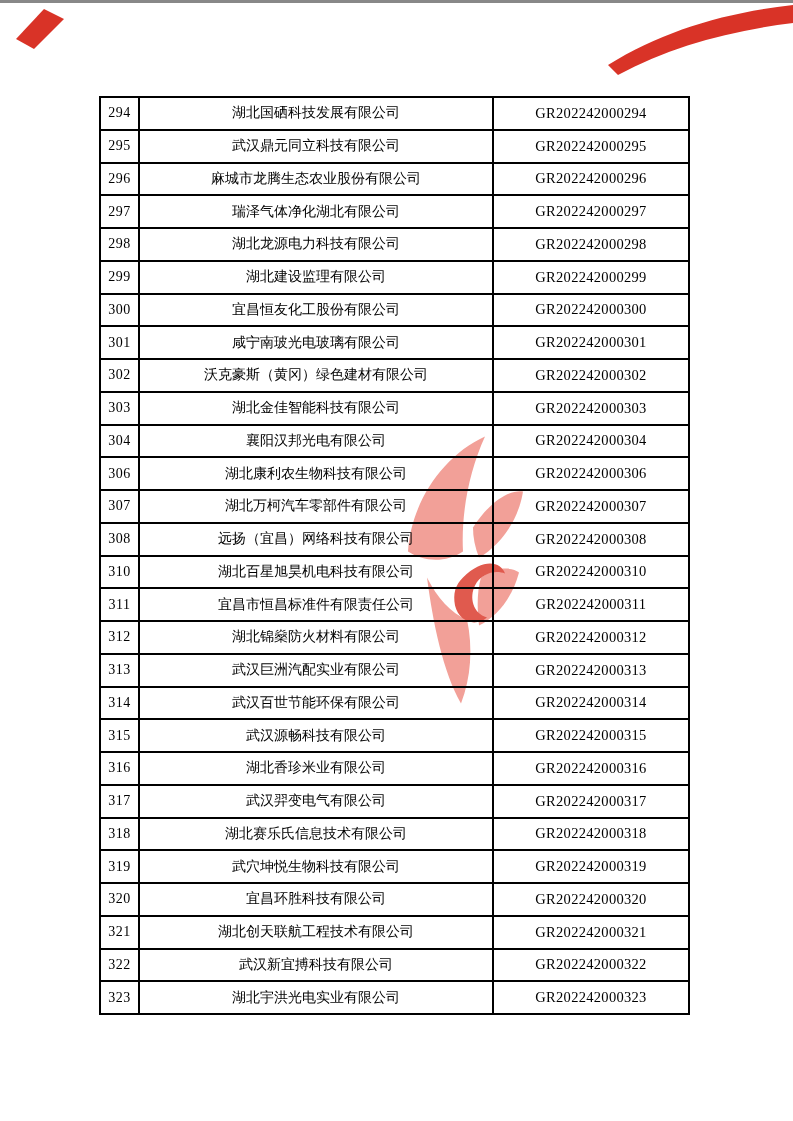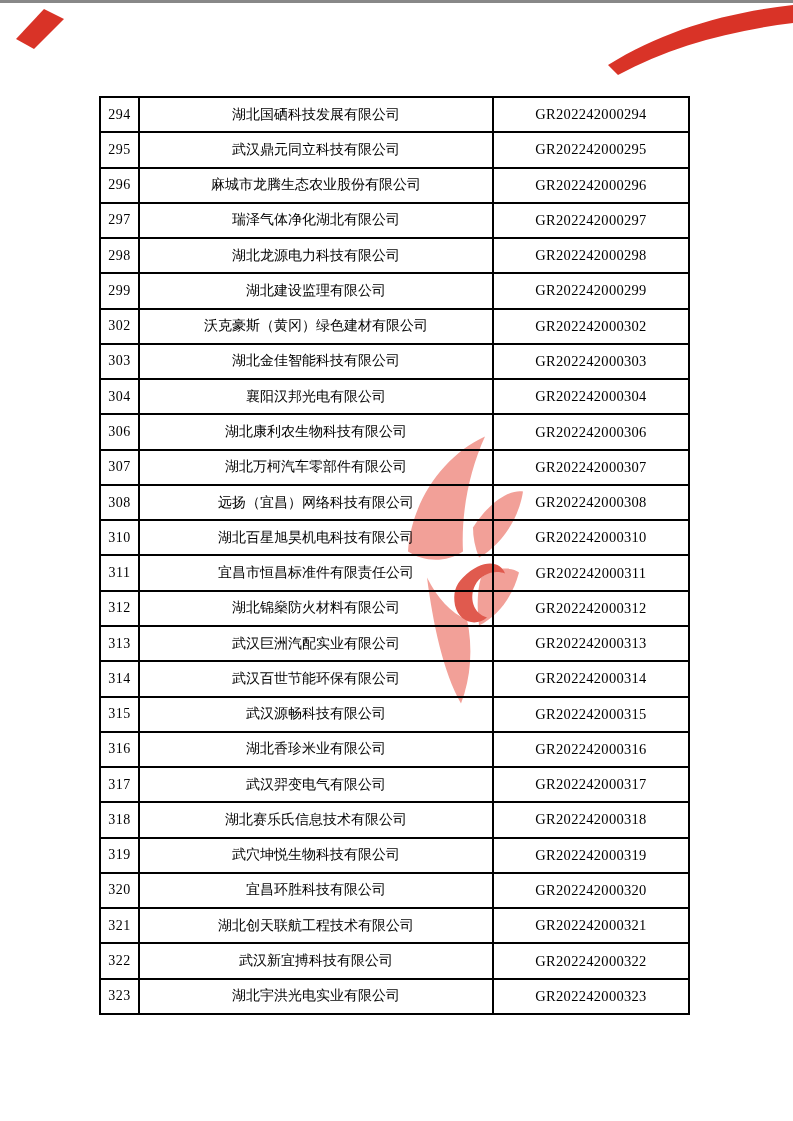--- a/index.html
+++ b/index.html
@@ -89,20 +89,30 @@
           <td class="col-index">298</td>
           <td class="col-name">湖北龙源电力科技有限公司</td>
           <td class="col-code">GR202242000298</td>
         </tr>
         <tr>
           <td class="col-index">299</td>
           <td class="col-name">湖北建设监理有限公司</td>
           <td class="col-code">GR202242000299</td>
         </tr>
         <tr>
+          <td class="col-index">300</td>
+          <td class="col-name">宜昌恒友化工股份有限公司</td>
+          <td class="col-code">GR202242000300</td>
+        </tr>
+        <tr>
+          <td class="col-index">301</td>
+          <td class="col-name">咸宁南玻光电玻璃有限公司</td>
+          <td class="col-code">GR202242000301</td>
+        </tr>
+        <tr>
           <td class="col-index">302</td>
           <td class="col-name">沃克豪斯（黄冈）绿色建材有限公司</td>
           <td class="col-code">GR202242000302</td>
         </tr>
         <tr>
           <td class="col-index">303</td>
           <td class="col-name">湖北金佳智能科技有限公司</td>
           <td class="col-code">GR202242000303</td>
         </tr>
         <tr>

